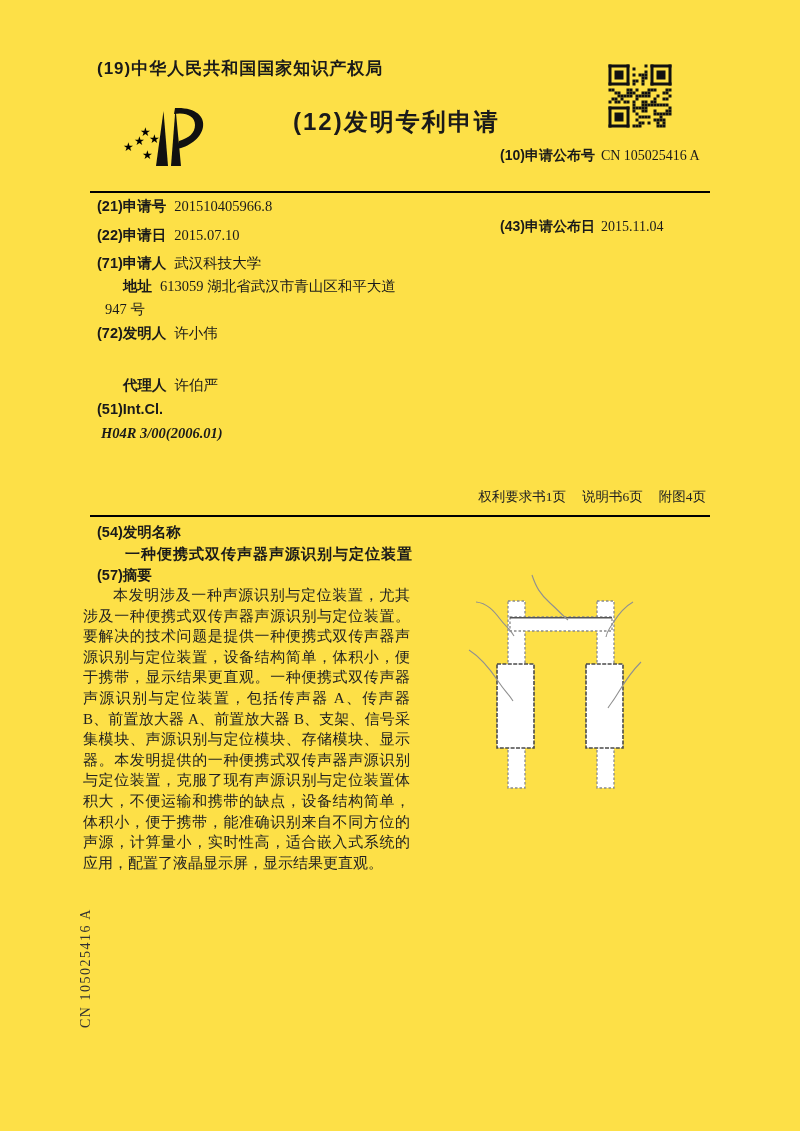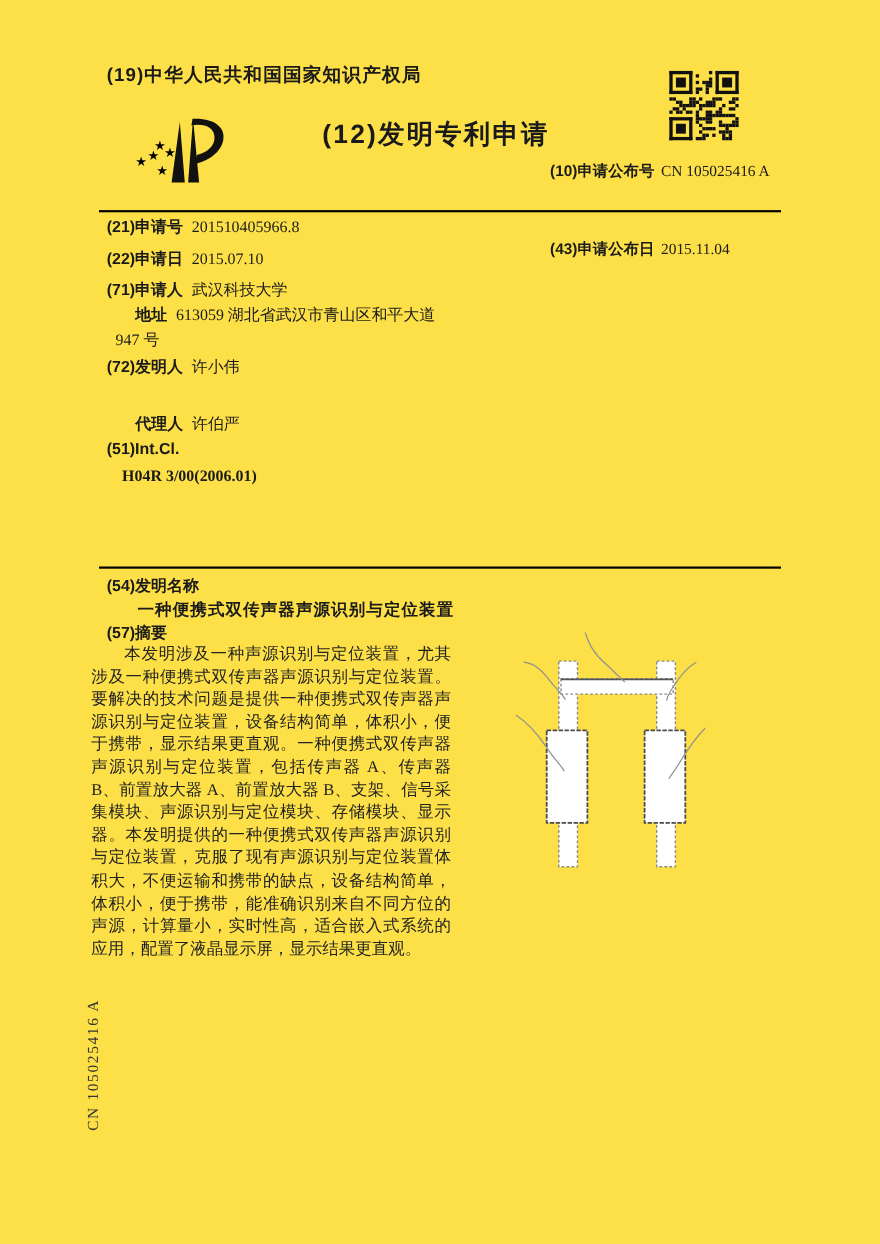--- a/index.html
+++ b/index.html
@@ -22,21 +22,21 @@
 
   .rule{left:90px; width:620px; height:2px; background:#000;}
   #rule-top{top:191px;}
   #rule-mid{top:515px;}
 
   .bib-row{left:97px; font-size:14.5px; white-space:nowrap;}
   .bib-row .lbl{font-weight:700;}
   .bib-row .val{font-family:"Liberation Serif","DejaVu Serif",serif; margin-left:8px;}
   .indent1{margin-left:26px;}
   .indent2{margin-left:63px;margin-top:37px;}
-  #intcl-value-row .val{font-weight:600; margin-left:14px;}
+  #intcl-value-row .val{font-style:italic; font-weight:600; margin-left:4px;}
 
   #pages-summary{left:440px; top:488px; width:266px; display:flex; justify-content:flex-end; gap:16px;
     font-size:13.5px; font-family:"Liberation Serif","DejaVu Serif",serif; color:#222;}
 
   .sec-label{left:97px; font-size:14.5px; font-weight:700;}
   #title-label{top:523px;}
   #invention-title{left:125px; top:545px; font-size:15px; font-weight:600; letter-spacing:1px;}
   #abstract-label{top:566px;}
   #abstract-text{
     left:83px; top:585px; width:327px;
@@ -238,20 +238,25 @@
   <div class="bib-row abs" style="top:376px">
     <span class="lbl indent1">代理人</span><span class="val">许伯严</span>
   </div>
   <div class="bib-row abs" style="top:401px">
     <span class="lbl">(51)Int.Cl.</span>
   </div>
   <div class="bib-row abs" id="intcl-value-row" style="top:425px">
     <span class="val indent1">H04R 3/00(2006.01)</span>
   </div>
 
+  <div id="pages-summary" class="abs">
+    <span>权利要求书1页</span>
+    <span>说明书6页</span>
+    <span>附图4页</span>
+  </div>
 
   <div id="rule-mid" class="rule abs"></div>
 
   <div id="title-label" class="sec-label abs">(54)发明名称</div>
   <div id="invention-title" class="abs">一种便携式双传声器声源识别与定位装置</div>
   <div id="abstract-label" class="sec-label abs">(57)摘要</div>
   <p id="abstract-text" class="abs">本发明涉及一种声源识别与定位装置，尤其涉及一种便携式双传声器声源识别与定位装置。要解决的技术问题是提供一种便携式双传声器声源识别与定位装置，设备结构简单，体积小，便于携带，显示结果更直观。一种便携式双传声器声源识别与定位装置，包括传声器 A、传声器 B、前置放大器 A、前置放大器 B、支架、信号采集模块、声源识别与定位模块、存储模块、显示器。本发明提供的一种便携式双传声器声源识别与定位装置，克服了现有声源识别与定位装置体积大，不便运输和携带的缺点，设备结构简单，体积小，便于携带，能准确识别来自不同方位的声源，计算量小，实时性高，适合嵌入式系统的应用，配置了液晶显示屏，显示结果更直观。</p>
 
   <svg id="figure" class="abs" width="262" height="262" viewBox="0 0 262 262" aria-hidden="true">
     <g fill="#ffffff" stroke="#8a8a8a" stroke-width="1.3" stroke-dasharray="2.5,2">

